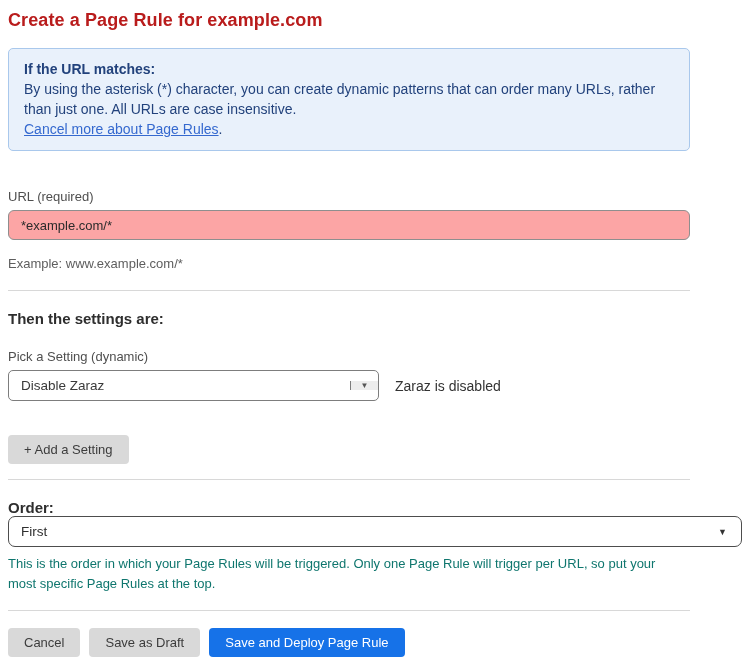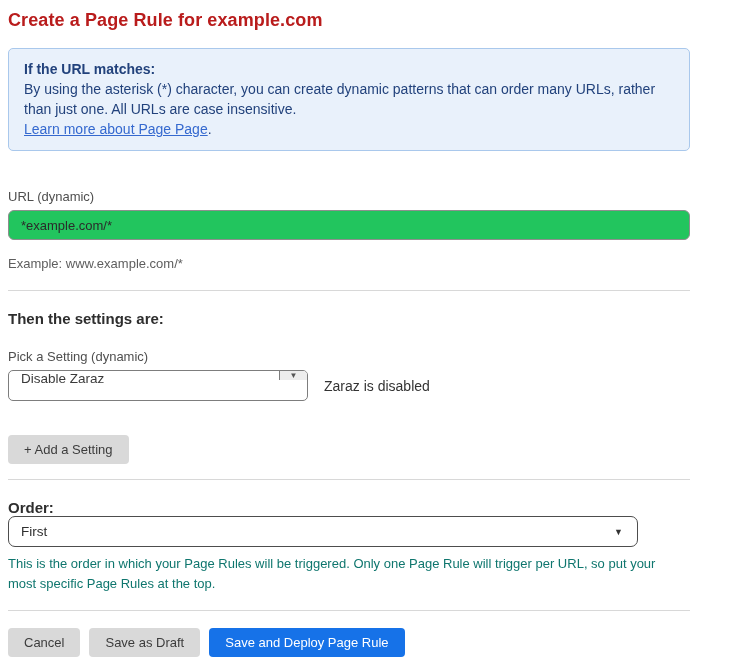--- a/index.html
+++ b/index.html
@@ -51,21 +51,21 @@
   .hint {
     color: #5e5e5e;
     font-size: 13px;
     margin-top: 16px;
   }
   
   .url-input {
     display: block;
     width: 682px;
     height: 30px;
-    background: #22c55e;
+    background: #fca5a5;
     border: 1px solid #8e8e8e;
     border-radius: 6px;
     padding: 0 12px;
     font-family: "Liberation Sans", sans-serif;
     font-size: 13px;
     color: #2b2b2b;
     outline: none;
   }
   hr.divider {
     border: none;
@@ -76,22 +76,22 @@
     font-size: 15px;
     font-weight: bold;
     color: #2e2e2e;
     margin-top: 19px;
   }
   .settings-row .field-label { margin-top: 22px; }
   .setting-row { display: flex; align-items: center; }
   
   .select-custom {
     display: flex;
-    align-items: flex-start;
-    width: 300px;
+    align-items: center;
+    width: 371px;
     height: 31px;
     background: #ffffff;
     border: 1px solid #7d7d7d;
     border-radius: 5px;
     overflow: hidden;
     cursor: pointer;
   }
   .select-custom .value {
     flex: 1;
     display: flex;
@@ -128,21 +128,21 @@
     cursor: pointer;
   }
   .btn-gray { background: #d9d9d9; color: #3c3c3c; }
   .btn-blue { background: #1672e8; color: #ffffff; }
   .add-setting { margin-top: 34px; }
   
   .select-native {
     display: flex;
     align-items: center;
     justify-content: space-between;
-    width: 630px;
+    width: 734px;
     height: 31px;
     background: #ffffff;
     border: 1px solid #4d4d4d;
     border-radius: 7px;
     padding: 0 14px 0 12px;
     cursor: pointer;
     font-size: 13.5px;
     color: #2f2f2f;
   }
   .select-native .caret { font-size: 9px; color: #333333; }
@@ -164,24 +164,24 @@
 </head>
 <body>
 
 <div class="container">
 
   <div class="page-title">Create a Page Rule for example.com</div>
 
   <div class="info-box">
     <div class="info-heading">If the URL matches:</div>
     <div class="info-body">By using the asterisk (*) character, you can create dynamic patterns that can order many URLs, rather than just one. All URLs are case insensitive.</div>
-    <div class="info-link-line"><a href="#">Learn more about Page Page</a><span>.</span></div>
-  </div>
-
-  <label class="field-label">URL (dynamic)</label>
+    <div class="info-link-line"><a href="#">Cancel more about Page Rules</a><span>.</span></div>
+  </div>
+
+  <label class="field-label">URL (required)</label>
   <input class="url-input" type="text" value="*example.com/*" style="">
   <div class="hint">Example: www.example.com/*</div>
 
   <hr class="divider">
 
   <div class="section-heading">Then the settings are:</div>
 
   <div class="settings-row">
     <label class="field-label">Pick a Setting (dynamic)</label>
     <div class="setting-row">

